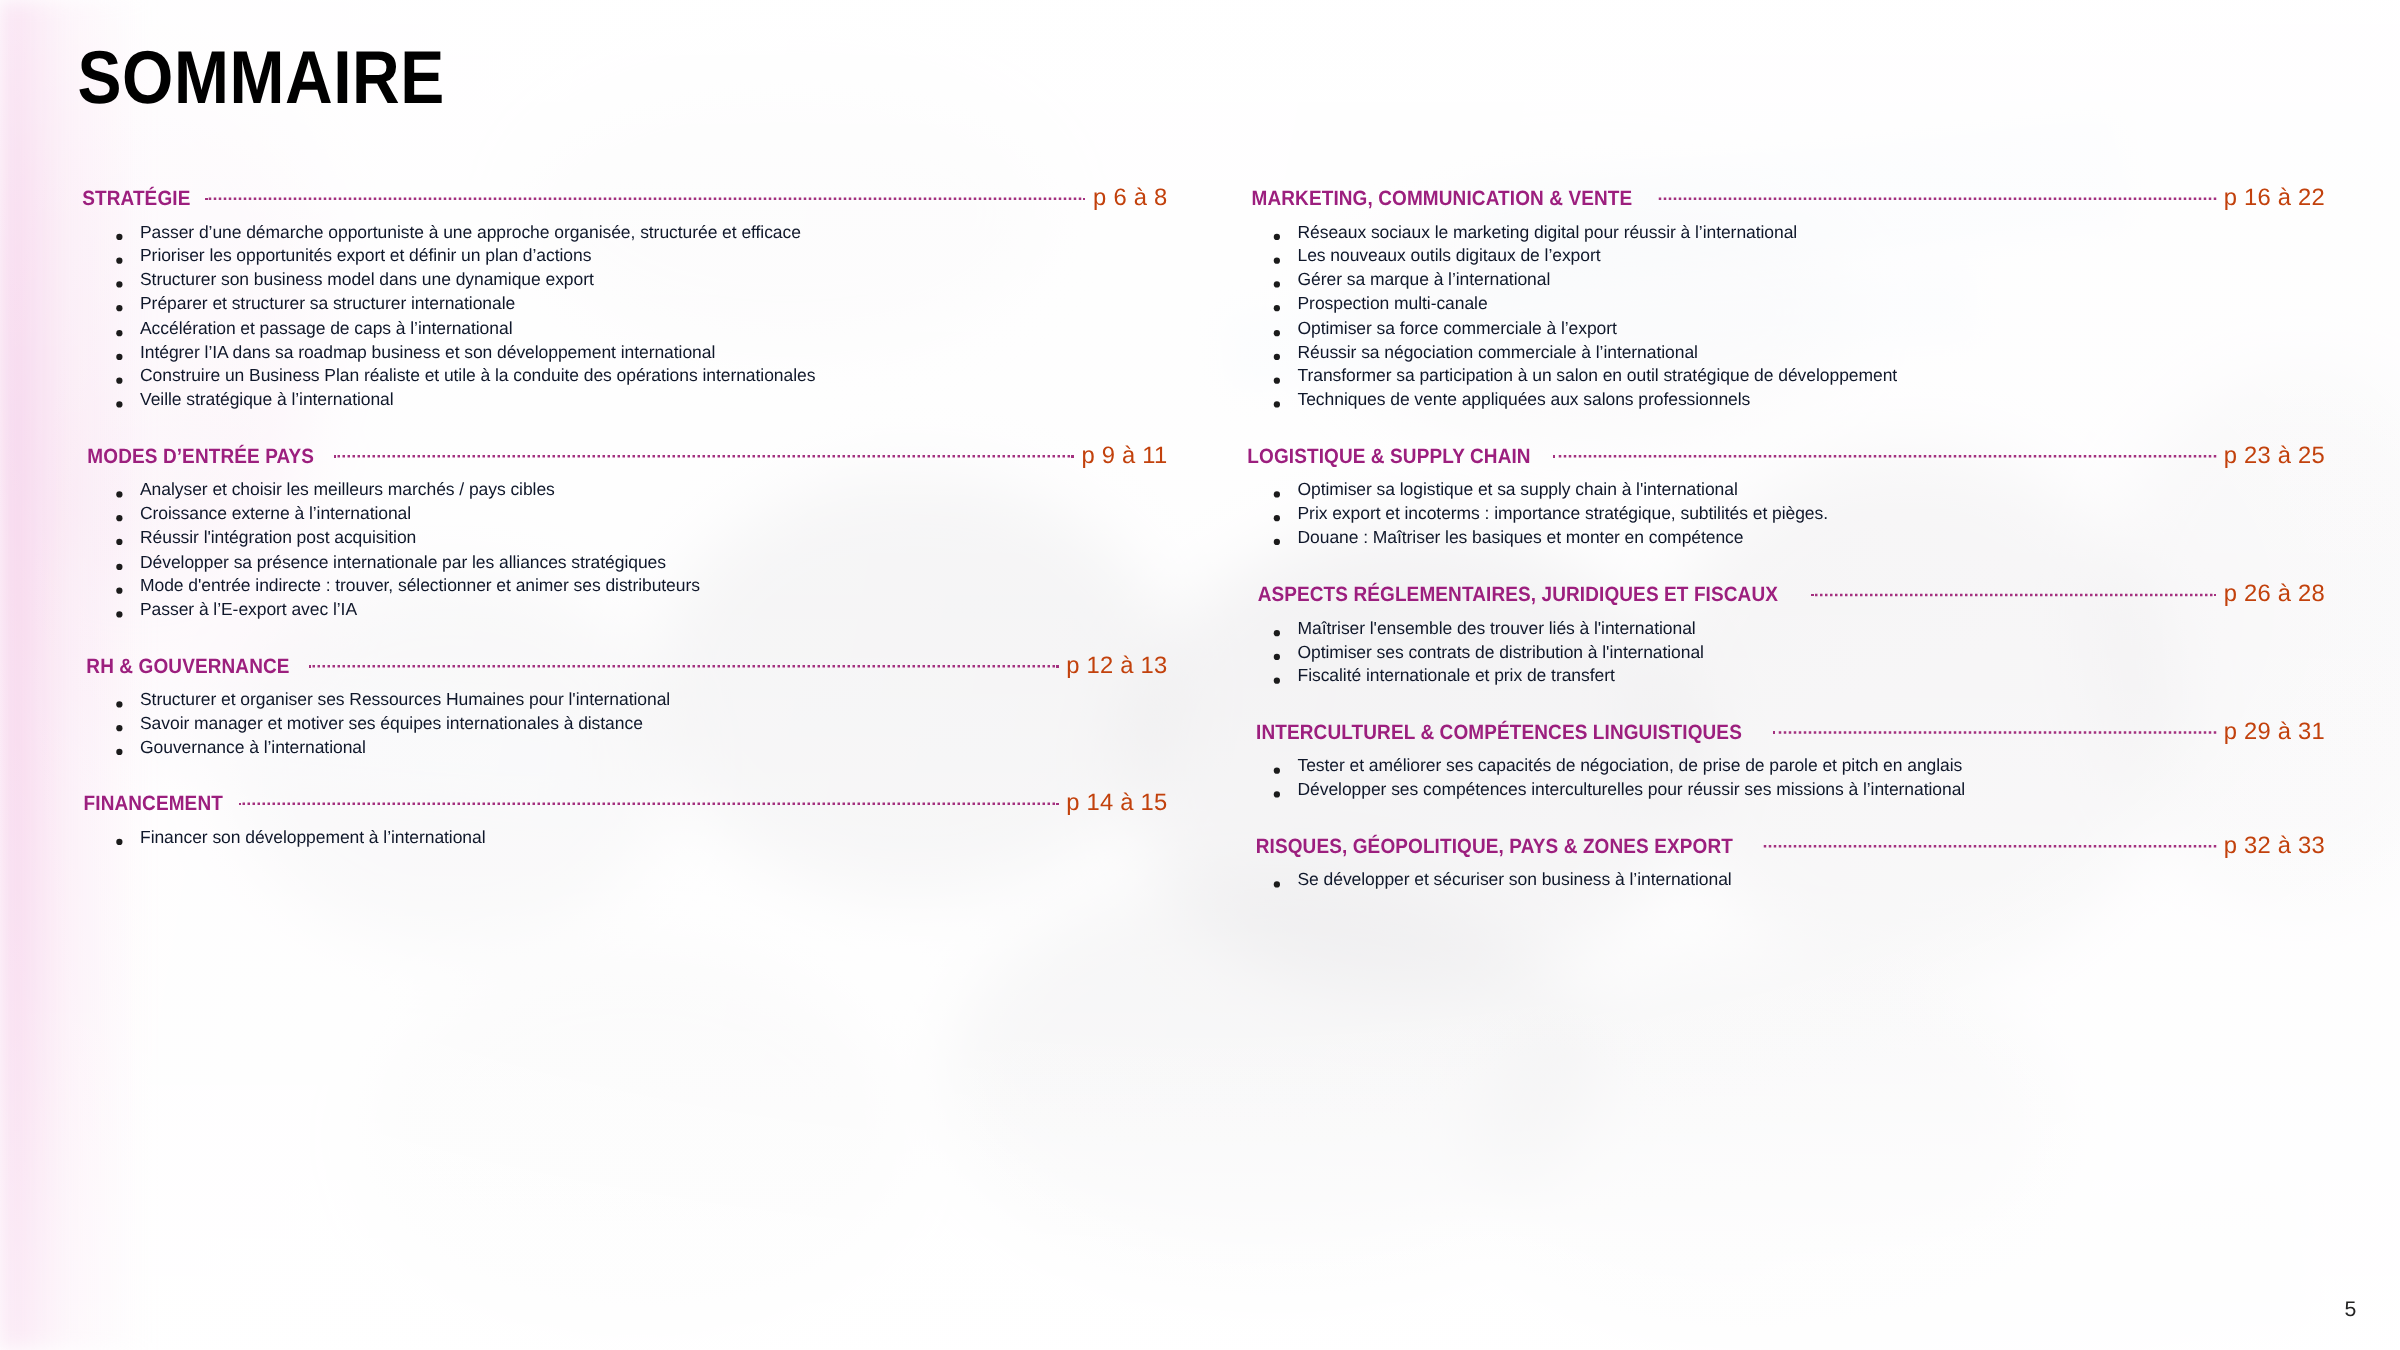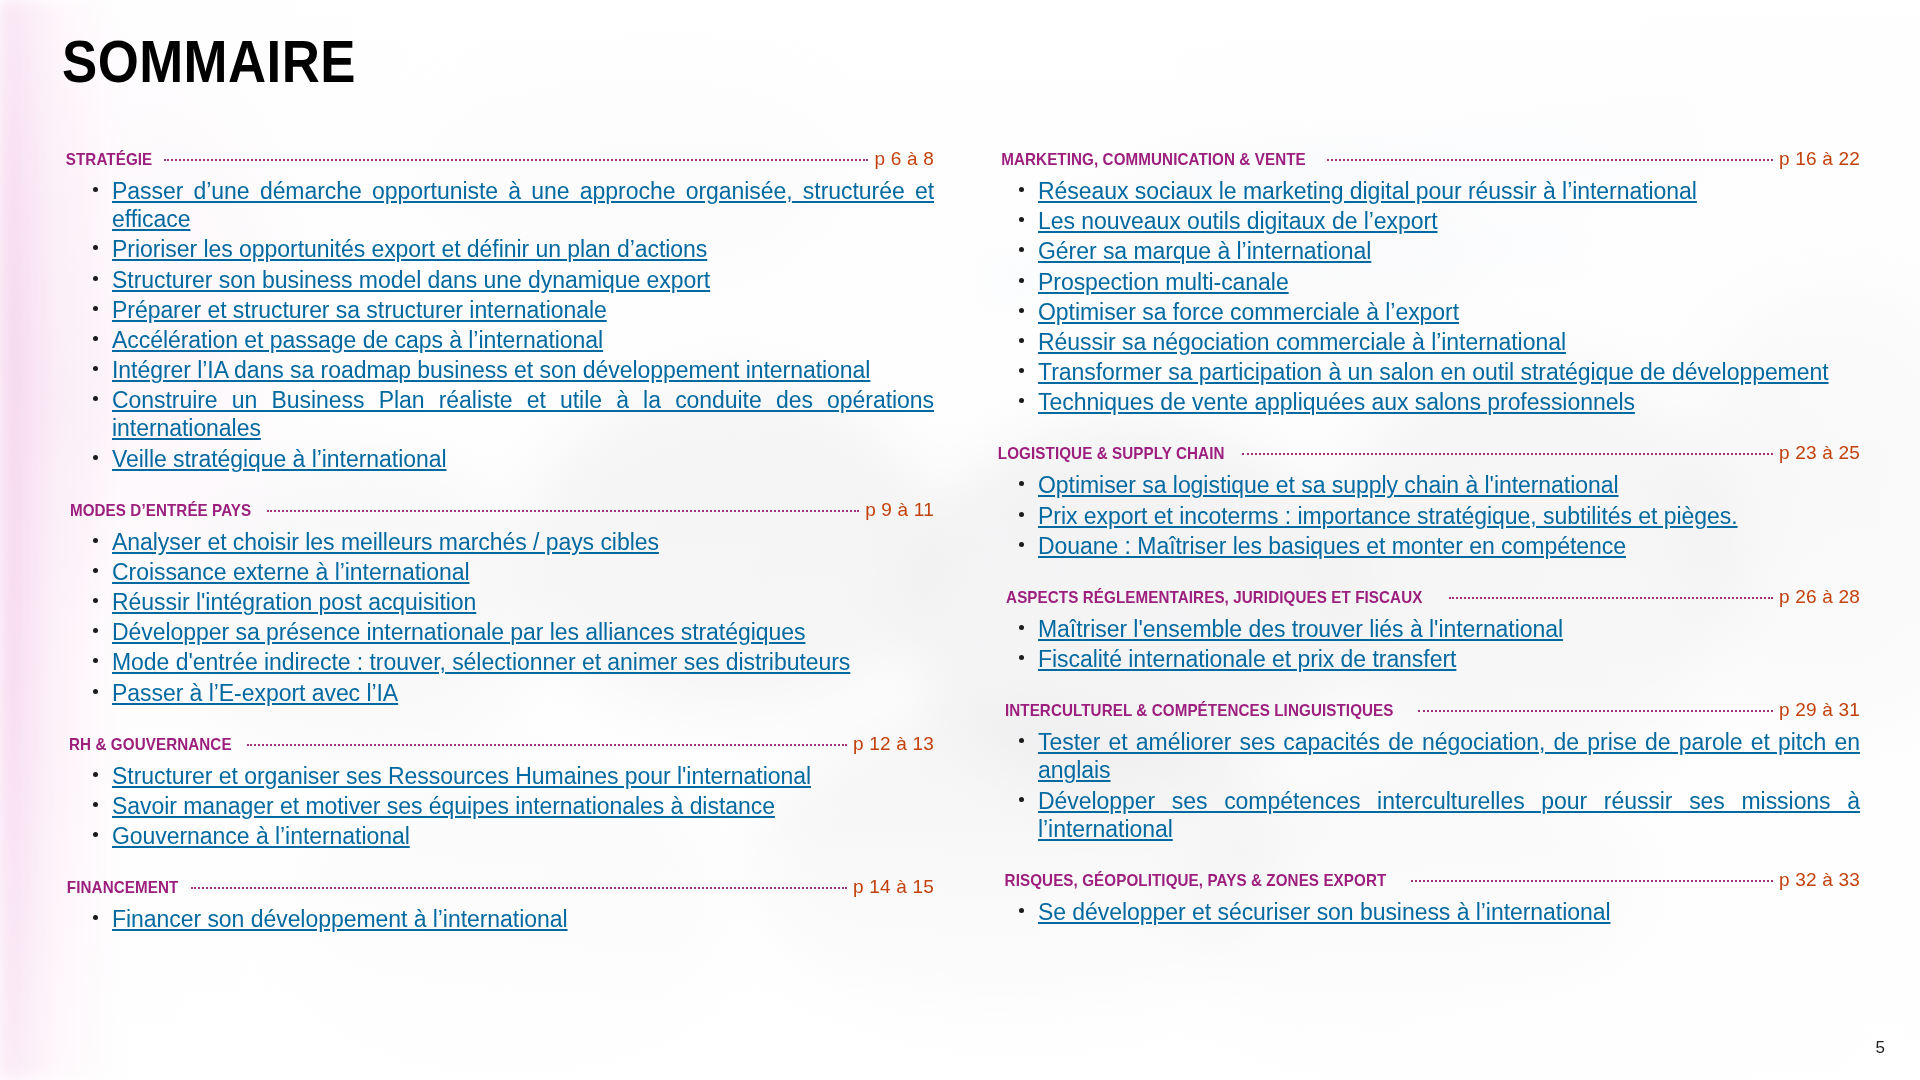--- a/index.html
+++ b/index.html
@@ -121,27 +121,26 @@
     letter-spacing: 0.2px;
   }
 
   ul.bullets {
     list-style: none;
     margin: 7px 0 0 0;
     padding: 0 0 0 28px;
   }
   ul.bullets li {
     position: relative;
-    font-size: 23px;
+    font-size: 14px;
     line-height: 1.225;
-    color: #0369a1;
+    color: #0f172a;
     margin-bottom: 2px;
     padding-left: 22px;
     letter-spacing: -0.05px;
-    text-decoration: underline;
   }
   ul.bullets li.justify { text-align: justify; }
   ul.bullets li::before {
     content: "";
     position: absolute;
     left: 3px;
     top: 10px;
     width: 5px;
     height: 5px;
     border-radius: 50%;
@@ -273,20 +272,21 @@
         </ul>
       </div>
       <div class="toc-section">
         <div class="section-header">
           <span class="section-title">ASPECTS RÉGLEMENTAIRES, JURIDIQUES ET FISCAUX</span>
           <span class="leader"></span>
           <span class="page-range">p 26 à 28</span>
         </div>
         <ul class="bullets">
           <li>Maîtriser l'ensemble des trouver liés à l'international</li>
+          <li>Optimiser ses contrats de distribution à l'international</li>
           <li>Fiscalité internationale et prix de transfert</li>
         </ul>
       </div>
       <div class="toc-section">
         <div class="section-header">
           <span class="section-title">INTERCULTUREL &amp; COMPÉTENCES LINGUISTIQUES</span>
           <span class="leader"></span>
           <span class="page-range">p 29 à 31</span>
         </div>
         <ul class="bullets">

